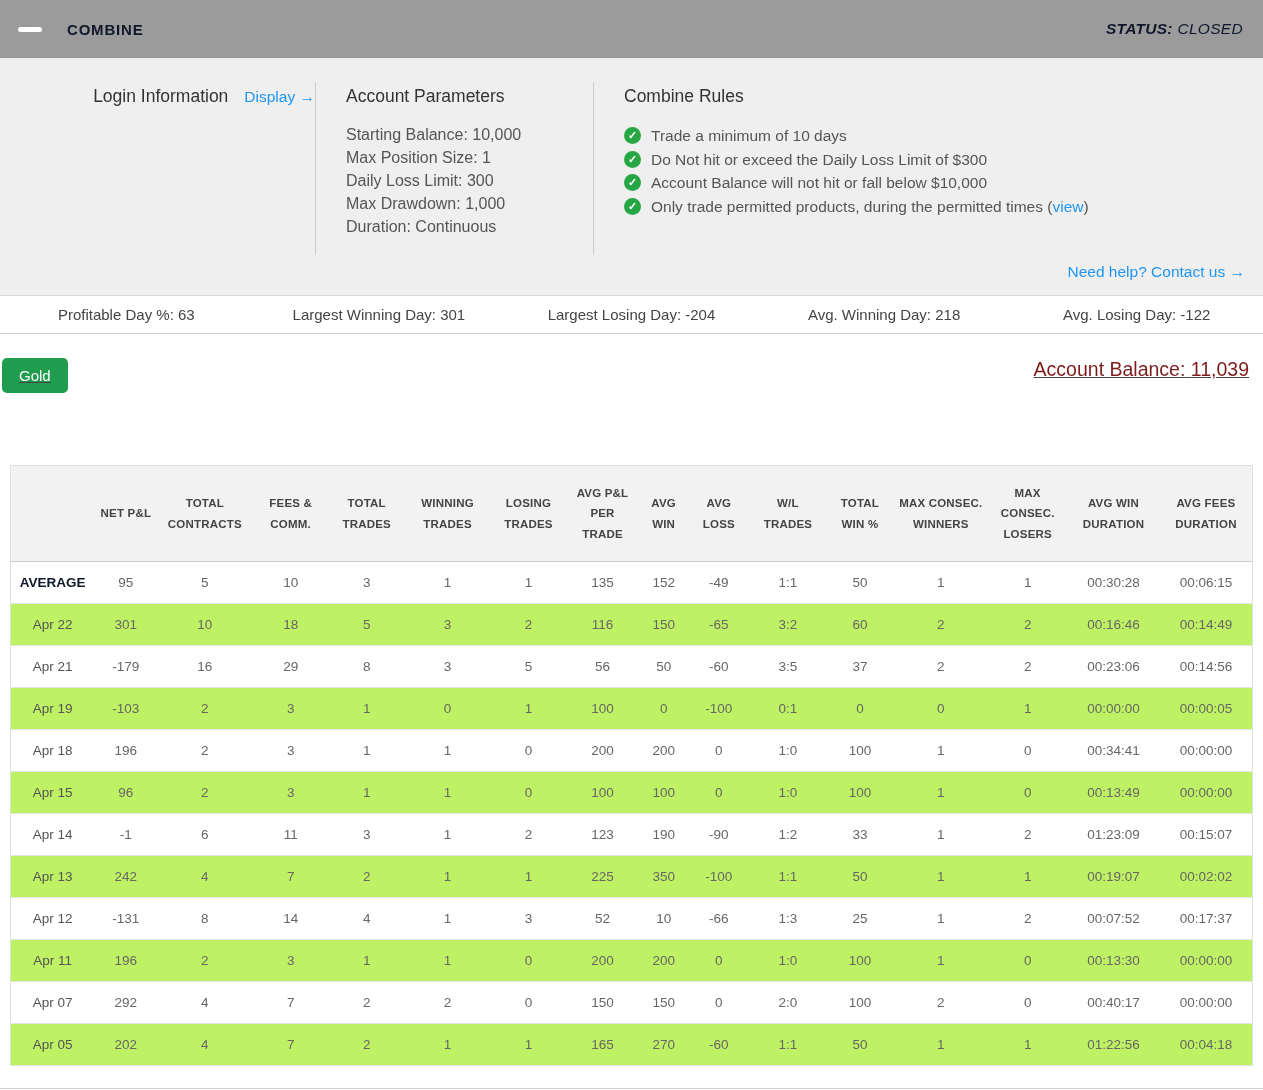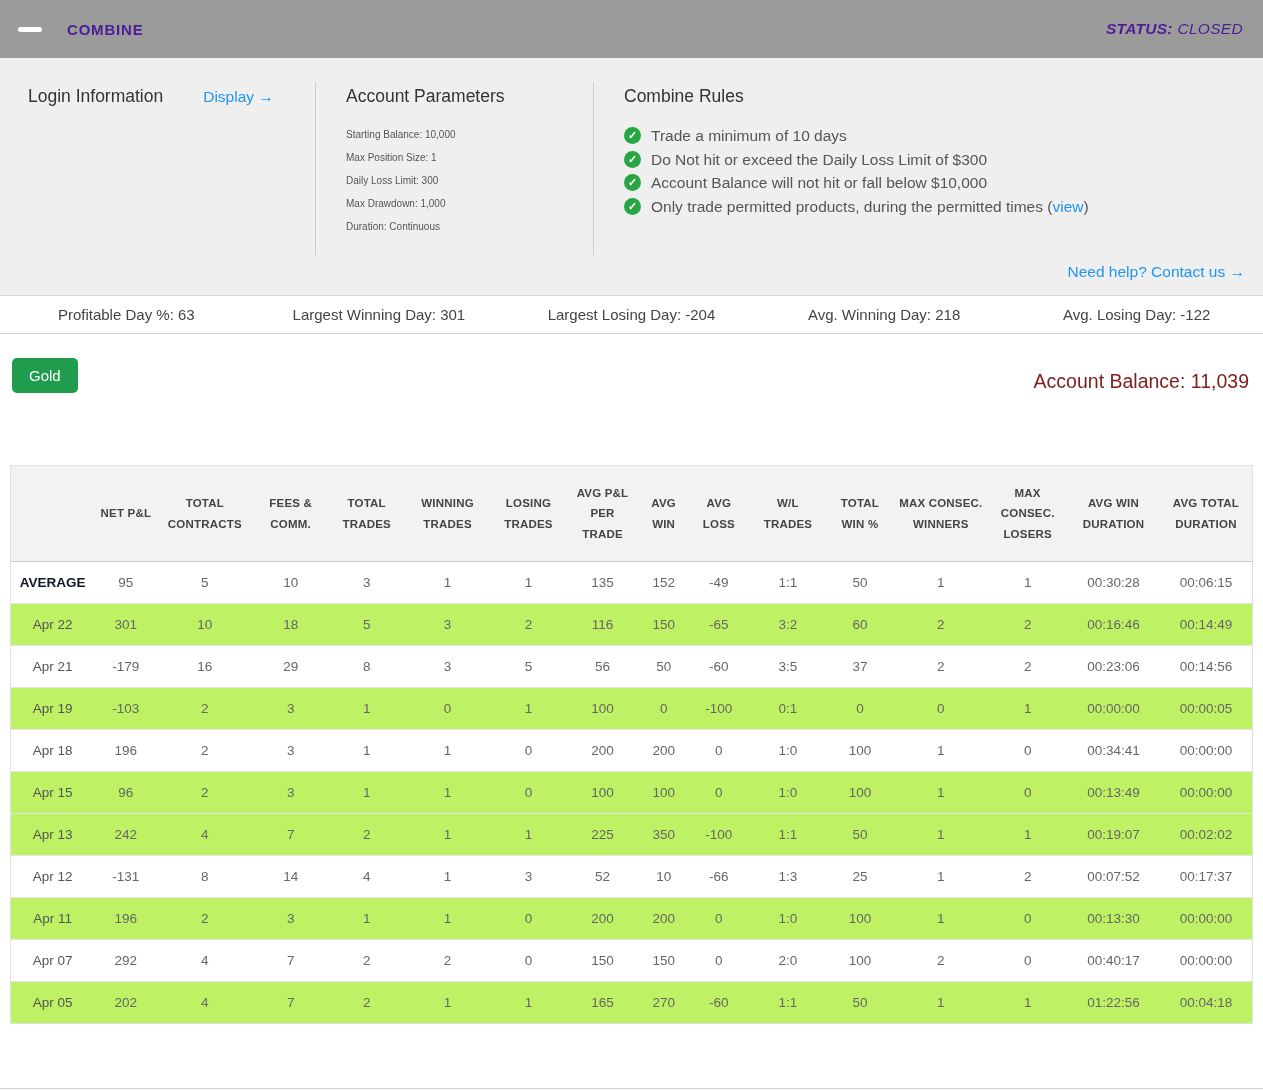--- a/index.html
+++ b/index.html
@@ -1,47 +1,47 @@
 <!DOCTYPE html>
 <html><head>
 <meta charset="utf-8">
 <style>
   * { box-sizing: border-box; }
   html,body { margin:0; padding:0; background:#fff; }
   body { font-family:"Liberation Sans", sans-serif; color:#444; }
   .page { width:1263px; min-height:1089px; border-bottom:1px solid #d0d0d0; background:#fff; }
 
   
-  .titlebar { height:58px; background:#9b9b9b; display:flex; align-items:center; padding:0 20px 0 18px; color:#4c1d95; }
+  .titlebar { height:58px; background:#9b9b9b; display:flex; align-items:center; padding:0 20px 0 18px; color:#0f172a; }
   .minimize-icon { width:24px; height:5px; background:#fff; border-radius:3px; margin-right:25px; cursor:pointer; }
   .titlebar-title { font-weight:bold; font-size:15px; letter-spacing:0.8px; }
   .titlebar-status { margin-left:auto; font-size:15.5px; letter-spacing:0.3px;font-style:italic; }
   .titlebar-status .lbl { font-weight:bold; }
 
   
   .top-panel { position:relative; background:#efefef; border-bottom:1px solid #d8d8d8; display:flex; align-items:stretch; padding:28px 16px 40px 28px; min-height:238px; }
   .panel-title { font-size:17.5px; font-weight:normal; color:#333; margin:0 0 16px 0; }
-  .login-col { width:287px; display:flex; gap:40px; align-items:baseline; }
+  .login-col { width:287px; display:flex; gap:16px; align-items:baseline;justify-content:flex-end; }
   .blue-link { color:#2196f3; font-size:15.5px; text-decoration:none; cursor:pointer; }
   .params-col { border-left:1px solid #ccc; padding:4px 30px 0 30px; width:278px; margin-top:-4px; }
   .params-col .panel-title { }
-  .param-line { font-size:10px; color:#555; line-height:23px; }
+  .param-line { font-size:16px; color:#555; line-height:23px; }
   .rules-col { border-left:1px solid #ccc; padding:4px 0 0 30px; flex:1; margin-top:-4px; }
   .rules-list { list-style:none; margin:17px 0 0 0; padding:0; }
   .rule-item { display:flex; align-items:center; gap:10px; font-size:15.5px; color:#555; line-height:23.5px; }
   .check-icon { width:17px; height:17px; border-radius:50%; background:#27a744; color:#fff; font-size:11px; font-weight:bold; display:inline-flex; align-items:center; justify-content:center; flex:none; }
   .rule-text-wrap { white-space:nowrap; }
   .help-link { position:absolute; right:18px; bottom:14px; font-size:15.5px;text-align:right; }
 
   
   .stats-bar { display:flex; align-items:center; height:38px; background:#fff; border-bottom:1px solid #cfcfcf; }
   .stat-item { flex:1; text-align:center; font-size:15px; color:#444; }
 
   
-  .summary-row { display:flex; align-items:flex-end; justify-content:space-between; padding:24px 14px 0 12px; }
+  .summary-row { display:flex; align-items:flex-start; justify-content:space-between; padding:24px 14px 0 2px;text-decoration:underline; }
   .gold-button { background:#1f9c4d; color:#fff; border:none; border-radius:5px; padding:9px 17px; font-size:15px; font-family:inherit; cursor:pointer; }
   .account-balance { font-size:19.5px; color:#7f1d1d; }
 
   
   .table-wrap { margin:72px 10px 0 10px; }
   table { width:100%; border-collapse:collapse; table-layout:fixed; border:1px solid #e0e0e0; }
   thead th { background:#f2f2f2; font-size:11.5px; font-weight:bold; color:#444; text-align:center; vertical-align:middle; padding:12px 4px; line-height:1.75; letter-spacing:0.2px; border-bottom:1px solid #ccc; height:96px; }
   tbody td { font-size:13.5px; color:#666; text-align:center; padding:12px 4px; border-top:1px solid #e4e4e4; line-height:17px; }
   tbody tr:first-child td { border-top:none; }
   tbody tr.striped { background:#bef264; }
@@ -143,21 +143,21 @@
             <th>WINNING TRADES</th>
             <th>LOSING TRADES</th>
             <th>AVG P&amp;L PER TRADE</th>
             <th>AVG WIN</th>
             <th>AVG LOSS</th>
             <th>W/L TRADES</th>
             <th>TOTAL WIN %</th>
             <th>MAX CONSEC. WINNERS</th>
             <th>MAX CONSEC. LOSERS</th>
             <th>AVG WIN DURATION</th>
-            <th>AVG TOTAL DURATION</th>
+            <th>AVG FEES DURATION</th>
           </tr>
         </thead>
       <tbody>
           <tr class="average-row">
             <td class="row-label">AVERAGE</td>
             <td>95</td>
             <td>5</td>
             <td>10</td>
             <td>3</td>
             <td>1</td>
@@ -255,20 +255,38 @@
             <td>100</td>
             <td>100</td>
             <td>0</td>
             <td>1:0</td>
             <td>100</td>
             <td>1</td>
             <td>0</td>
             <td>00:13:49</td>
             <td>00:00:00</td>
           </tr>
+          <tr>
+            <td class="row-label">Apr 14</td>
+            <td>-1</td>
+            <td>6</td>
+            <td>11</td>
+            <td>3</td>
+            <td>1</td>
+            <td>2</td>
+            <td>123</td>
+            <td>190</td>
+            <td>-90</td>
+            <td>1:2</td>
+            <td>33</td>
+            <td>1</td>
+            <td>2</td>
+            <td>01:23:09</td>
+            <td>00:15:07</td>
+          </tr>
           <tr class="striped">
             <td class="row-label">Apr 13</td>
             <td>242</td>
             <td>4</td>
             <td>7</td>
             <td>2</td>
             <td>1</td>
             <td>1</td>
             <td>225</td>
             <td>350</td>

